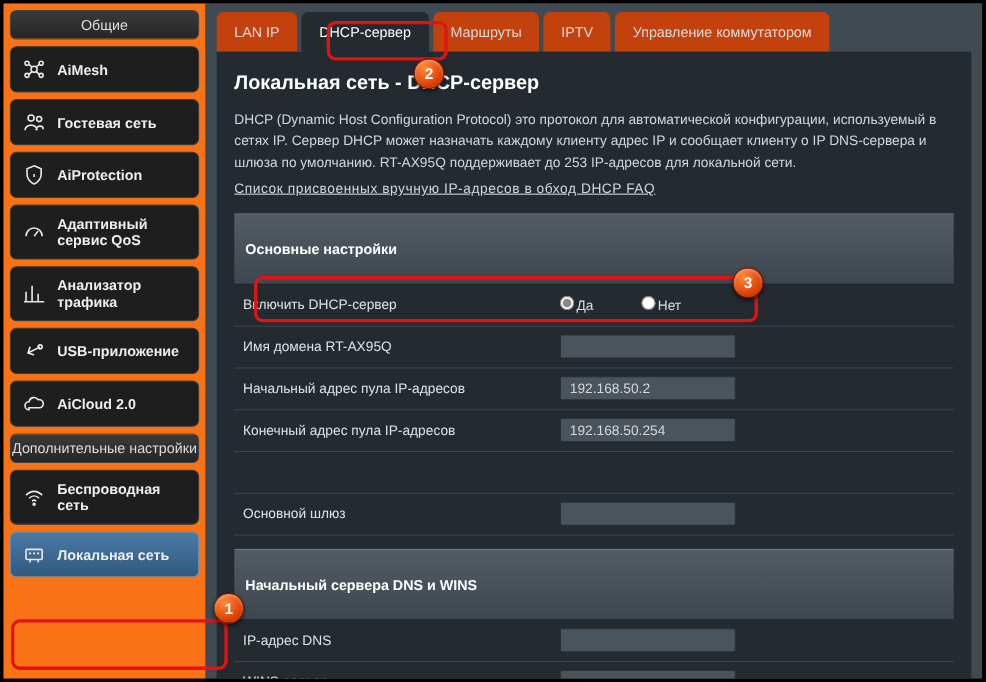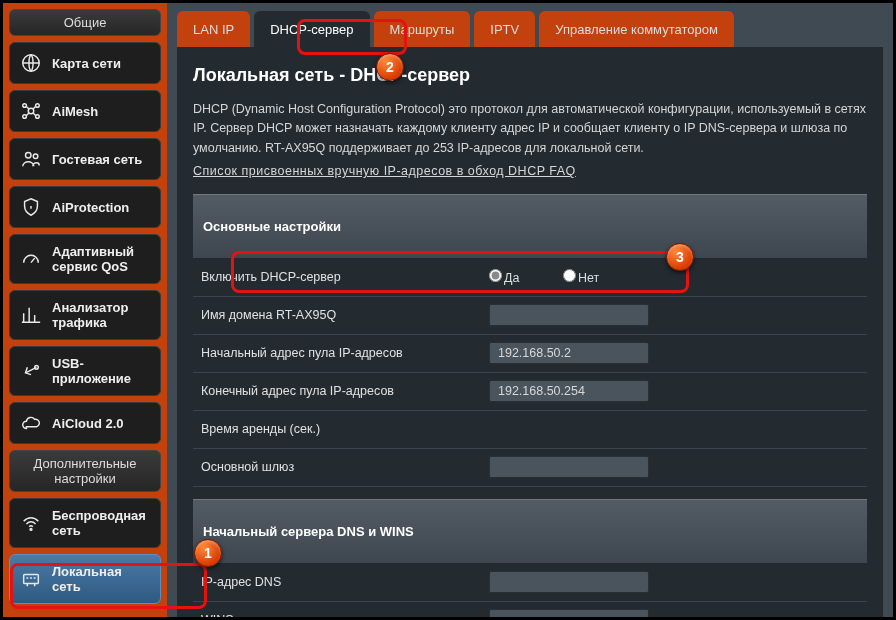--- a/index.html
+++ b/index.html
@@ -9,22 +9,22 @@
     font-family: Arial, sans-serif;
     font-size: 13px;
     color: #fff;
     border: 3px solid #000;
     position: relative;
   }
   .layout { display: flex; width: 100%; height: 100%; }
 
   
   .sidebar {
-    width: 164px;
-    background: #c2410c;
+    width: 184px;
+    background: #f97316;
     padding: 6px 6px 0 6px;
     display: flex;
     flex-direction: column;
     gap: 6px;
   }
   .section-title {
     background: linear-gradient(#3a3a3a, #262626);
     border: 1px solid #444;
     border-radius: 6px;
     text-align: center;
@@ -175,29 +175,20 @@
 <body>
 
 <div class="layout">
 
   <div class="sidebar">
     <div class="section-title">Общие</div>
 
     <div class="nav-item">
       <span class="nav-icon">
           <svg viewBox="0 0 24 24">
-            <circle cx="12" cy="12" r="9"></circle>
-            <path d="M3 12h18M12 3c3 3 3 15 0 18M12 3c-3 3-3 15 0 18"></path>
-          </svg>
-        </span>
-      <span>Карта сети</span>
-    </div>
-    <div class="nav-item">
-      <span class="nav-icon">
-          <svg viewBox="0 0 24 24">
             <circle cx="12" cy="12" r="3"></circle>
             <circle cx="5" cy="6" r="2"></circle>
             <circle cx="19" cy="6" r="2"></circle>
             <circle cx="5" cy="18" r="2"></circle>
             <circle cx="19" cy="18" r="2"></circle>
             <path d="M7 7l3 3M17 7l-3 3M7 17l3-3M17 17l-3-3"></path>
           </svg>
         </span>
       <span>AiMesh</span>
     </div>
@@ -314,21 +305,20 @@
             <input type="text" value="192.168.50.2" style="">
           </div>
       </div>
       <div class="form-row">
         <div class="label">Конечный адрес пула IP-адресов</div>
         <div class="control">
             <input type="text" value="192.168.50.254" style="">
           </div>
       </div>
       <div class="form-row">
-        <div class="label">Время аренды (сек.)</div>
       </div>
       <div class="form-row">
         <div class="label">Основной шлюз</div>
         <div class="control">
             <input type="text" value="" style="">
           </div>
       </div>
 
       <div class="panel-head">Начальный сервера DNS и WINS</div>
 

